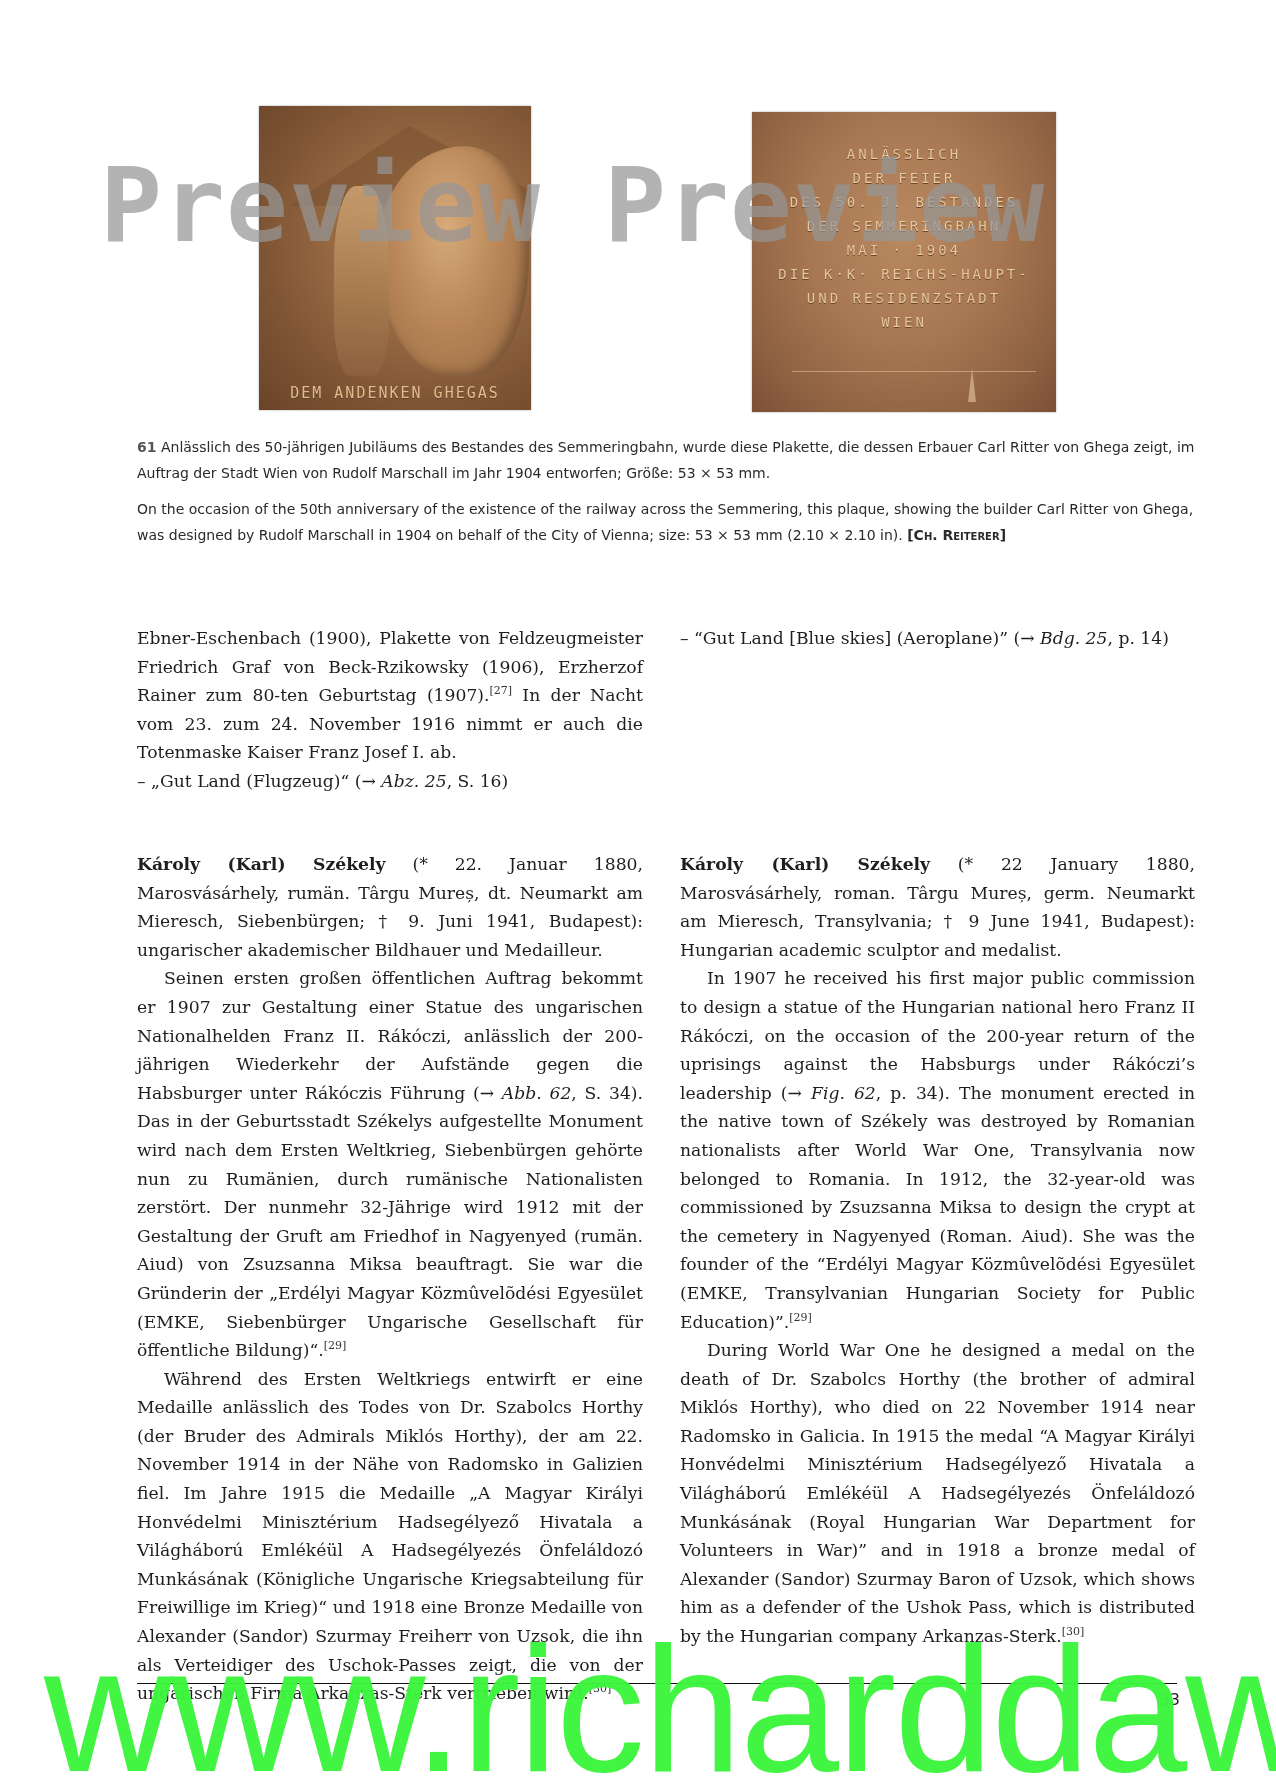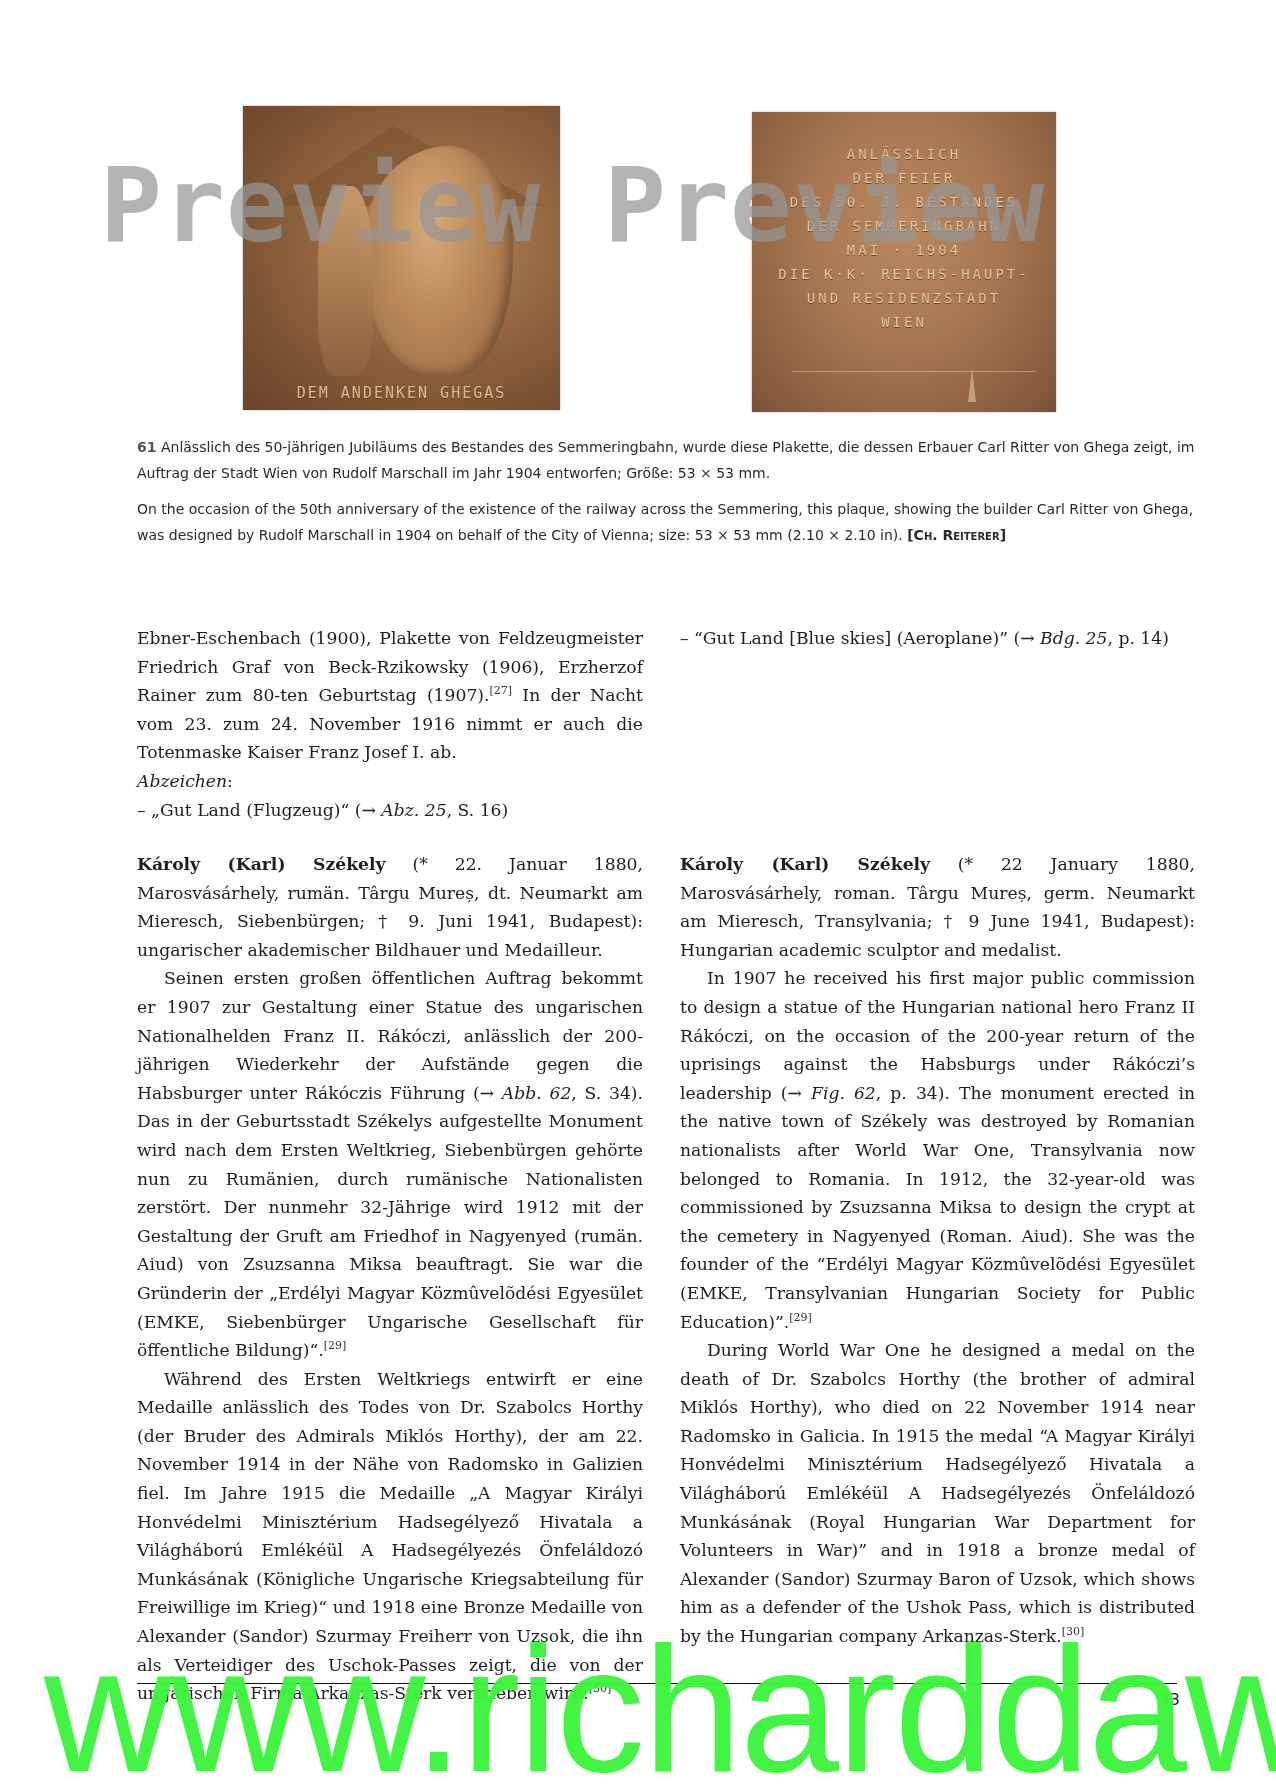--- a/index.html
+++ b/index.html
@@ -1,19 +1,19 @@
 <!DOCTYPE html>
 <html><head>
 <meta charset="utf-8">
 <style>
   html, body { margin:0; padding:0; background:#ffffff; }
   body { width:1276px; height:1789px; position:relative; overflow:hidden;
          font-family:"DejaVu Serif", serif; color:#1e1e1e; }
   .plaque { position:absolute; box-shadow:0 0 2px rgba(0,0,0,0.35); overflow:hidden; }
-  .plaque-obverse { left:243px; top:106px; width:317px; height:304px;
+  .plaque-obverse { left:259px; top:106px; width:272px; height:304px;
     background: radial-gradient(ellipse at 62% 45%, #b8875a 0%, #9a6c44 35%, #7d5434 70%, #6a4329 100%); }
   .plaque-reverse { left:752px; top:112px; width:304px; height:300px;
     background: radial-gradient(ellipse at 50% 40%, #b98a61 0%, #a67751 45%, #8d6041 80%, #7a5036 100%); }
   .profile { position:absolute; left:120px; top:40px; width:150px; height:230px;
     border-radius:60% 45% 40% 50% / 45% 40% 55% 55%;
     background: radial-gradient(ellipse at 45% 35%, #d7aa7a 0%, #b98758 45%, #94653f 100%);
     box-shadow: inset -6px -4px 10px rgba(0,0,0,0.25); }
   .mountain { position:absolute; left:30px; top:20px; width:0; height:0;
     border-left:120px solid transparent; border-right:150px solid transparent;
     border-bottom:80px solid rgba(120,80,48,0.55); }
@@ -100,21 +100,20 @@
   <span class="fig-num">61</span>
   <span>Anlässlich des 50-jährigen Jubiläums des Bestandes des Semmeringbahn, wurde diese Plakette, die dessen Erbauer Carl Ritter von Ghega zeigt, im Auftrag der Stadt Wien von Rudolf Marschall im Jahr 1904 entworfen; Größe: 53 × 53 mm.</span>
 </div>
 <div class="caption caption-en">
   <span>On the occasion of the 50th anniversary of the existence of the railway across the Semmering, this plaque, showing the builder Carl Ritter von Ghega, was designed by Rudolf Marschall in 1904 on behalf of the City of Vienna; size: 53 × 53 mm (2.10 × 2.10 in).</span>
   <span class="smallcaps">[Ch. Reiterer]</span>
 </div>
 
 <div class="col col-left top-block">
   <p><span>Ebner-Eschenbach (1900), Plakette von Feldzeugmeister Friedrich Graf von Beck-Rzikowsky (1906), Erzherzof Rainer zum 80-ten Geburtstag (1907).</span><sup>[27]</sup><span> In der Nacht vom 23. zum 24. November 1916 nimmt er auch die Totenmaske Kaiser Franz Josef I. ab.</span></p>
-  <p><i>Abzeichen</i>:</p>
   <p class="badge-item"><span>–  „Gut Land (Flugzeug)“ (→ </span><i>Abz. 25</i><span>, S. 16)</span></p>
 </div>
 
 <div class="col col-right top-block">
   <p class="badge-item"><span>–  “Gut Land [Blue skies] (Aeroplane)” (→ </span><i>Bdg. 25</i><span>, p. 14)</span></p>
 </div>
 
 <div class="col col-left main-block">
   <p><span class="bio-head">Károly (Karl) Székely</span><span> (* 22. Januar 1880, Marosvásárhely, rumän. Târgu Mureș, dt. Neumarkt am Mieresch, Siebenbürgen; † 9. Juni 1941, Budapest): ungarischer akademischer Bildhauer und Medailleur.</span></p>
   <p class="indent"><span>Seinen ersten großen öffentlichen Auftrag bekommt er 1907 zur Gestaltung einer Statue des ungarischen Nationalhelden Franz II. Rákóczi, anlässlich der 200-jährigen Wiederkehr der Aufstände gegen die Habsburger unter Rákóczis Führung (→ </span><i>Abb. 62</i><span>, S. 34). Das in der Geburtsstadt Székelys aufgestellte Monument wird nach dem Ersten Weltkrieg, Siebenbürgen gehörte nun zu Rumänien, durch rumänische Nationalisten zerstört. Der nunmehr 32-Jährige wird 1912 mit der Gestaltung der Gruft am Friedhof in Nagyenyed (rumän. Aiud) von Zsuzsanna Miksa beauftragt. Sie war die Gründerin der „Erdélyi Magyar Közmûvelõdési Egyesület (EMKE, Siebenbürger Ungarische Gesellschaft für öffentliche Bildung)“.</span><sup>[29]</sup></p>

